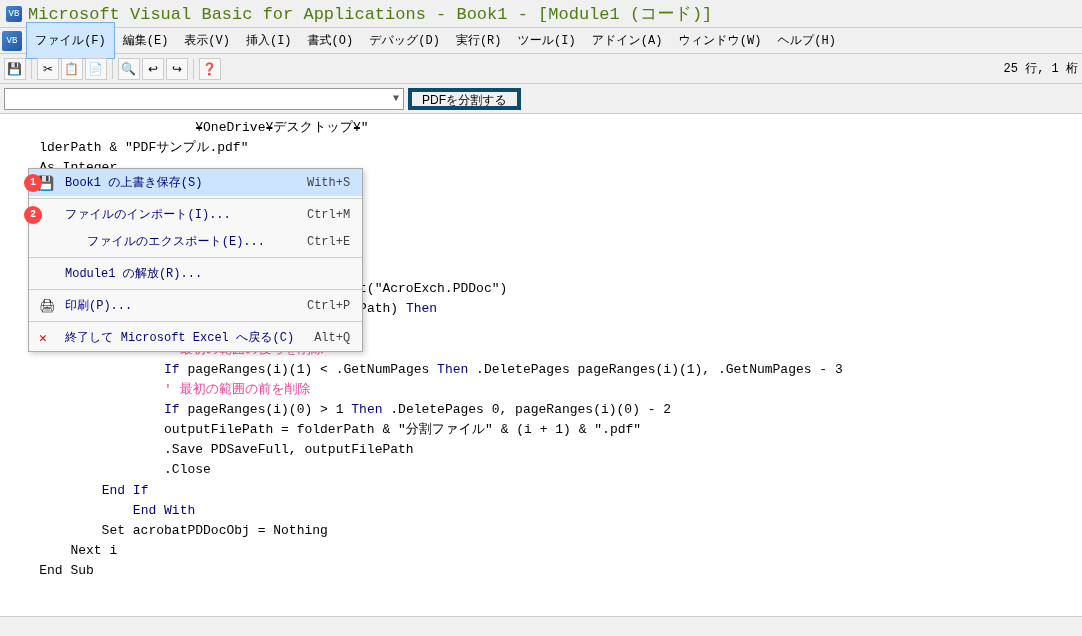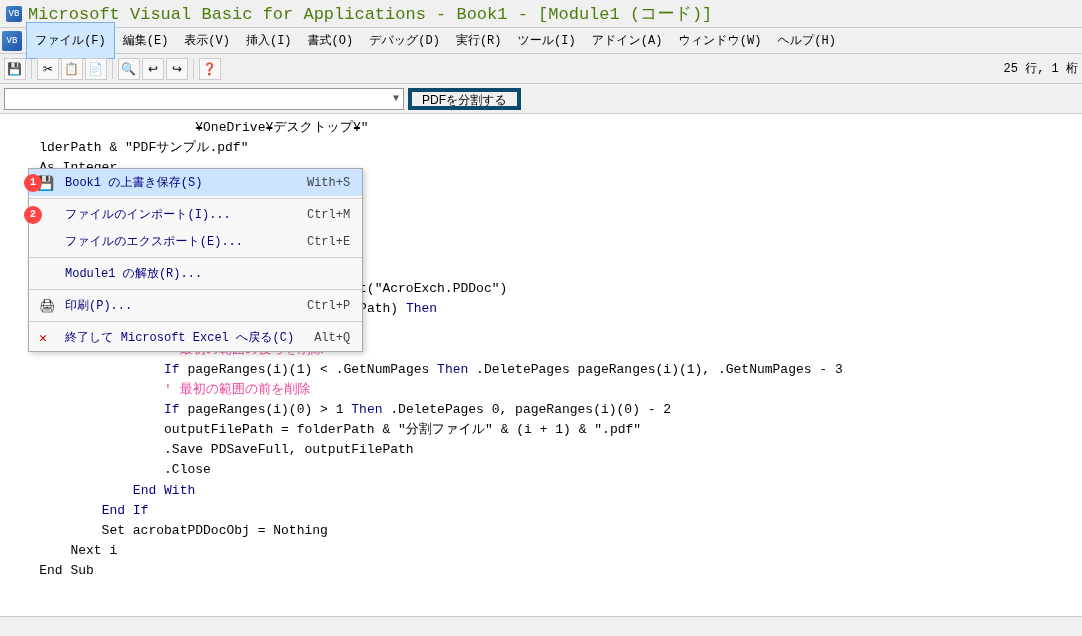--- a/index.html
+++ b/index.html
@@ -279,43 +279,43 @@
     <div class="code-line"><span class="st">            Set acrobatPDDocObj = CreateObject("AcroExch.PDDoc")</span></div>
     <div class="code-line"><span class="st">            </span><span class="kw">If</span><span class="st"> acrobatPDDocObj.Open(inputFilePath) </span><span class="kw">Then</span></div>
     <div class="code-line"><span class="st">                </span><span class="kw">With</span><span class="st"> acrobatPDDocObj</span></div>
     <div class="code-line"><span class="st">                    </span><span class="cm">' 最初の範囲の後ろを削除</span></div>
     <div class="code-line"><span class="st">                    </span><span class="kw">If</span><span class="st"> pageRanges(i)(1) &lt; .GetNumPages </span><span class="kw">Then</span><span class="st"> .DeletePages pageRanges(i)(1), .GetNumPages - 3</span></div>
     <div class="code-line"><span class="st">                    </span><span class="cm">' 最初の範囲の前を削除</span></div>
     <div class="code-line"><span class="st">                    </span><span class="kw">If</span><span class="st"> pageRanges(i)(0) &gt; 1 </span><span class="kw">Then</span><span class="st"> .DeletePages 0, pageRanges(i)(0) - 2</span></div>
     <div class="code-line"><span class="st">                    outputFilePath = folderPath &amp; "分割ファイル" &amp; (i + 1) &amp; ".pdf"</span></div>
     <div class="code-line"><span class="st">                    .Save PDSaveFull, outputFilePath</span></div>
     <div class="code-line"><span class="st">                    .Close</span></div>
+    <div class="code-line"><span class="st">            </span><span class="kw">End If</span></div>
     <div class="code-line"><span class="st">                </span><span class="kw">End With</span></div>
-    <div class="code-line"><span class="st">            </span><span class="kw">End If</span></div>
     <div class="code-line"><span class="st">            Set acrobatPDDocObj = Nothing</span></div>
     <div class="code-line"><span class="st">        Next i</span></div>
     <div class="code-line"><span class="st">    End Sub</span></div>
   </div>
 
   <div class="dropdown-menu">
 
     <div class="dropdown-item highlighted" style="position:relative; padding-left: 36px;">
       <span style="position:absolute;left:8px;top:50%;transform:translateY(-50%);font-size:14px;">💾</span>
       <span style="position:absolute;left:-5px;top:50%;transform:translateY(-50%);width:18px;height:18px;background:#ff4444;color:white;border-radius:50%;display:flex;align-items:center;justify-content:center;font-size:10px;font-weight:bold;">1</span>
       <span class="item-label">Book1 の上書き保存(S)</span>
       <span class="item-shortcut">With+S</span>
     </div>
     <div class="dropdown-separator"></div>
 
     <div class="dropdown-item" style="position:relative; padding-left: 36px;">
       <span style="position:absolute;left:-5px;top:50%;transform:translateY(-50%);width:18px;height:18px;background:#ff4444;color:white;border-radius:50%;display:flex;align-items:center;justify-content:center;font-size:10px;font-weight:bold;">2</span>
       <span class="item-label">ファイルのインポート(I)...</span>
       <span class="item-shortcut">Ctrl+M</span>
     </div>
-    <div class="dropdown-item" style="padding-left: 36px;">
+    <div class="dropdown-item" style="padding-left: 36px; text-align: center;">
       <span class="item-label">ファイルのエクスポート(E)...</span>
       <span class="item-shortcut">Ctrl+E</span>
     </div>
     <div class="dropdown-separator"></div>
     <div class="dropdown-item" style="padding-left: 36px;">
       <span class="item-label">Module1 の解放(R)...</span>
     </div>
     <div class="dropdown-separator"></div>
     <div class="dropdown-item" style="padding-left: 36px;">
       <span style="position:absolute;left:10px;top:50%;transform:translateY(-50%);font-size:13px;">🖨</span>

